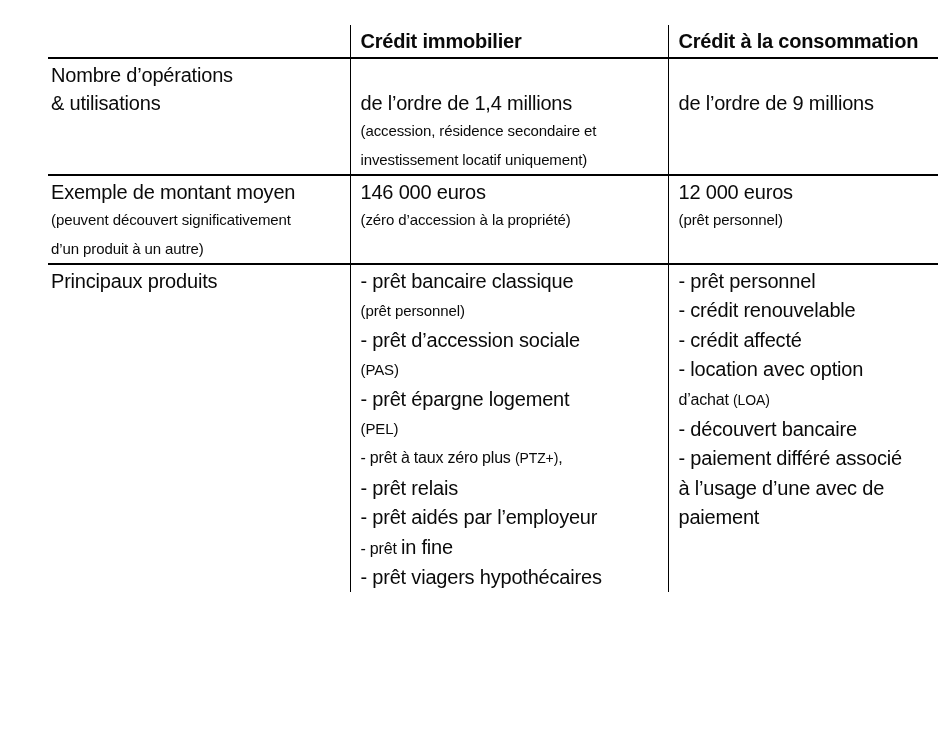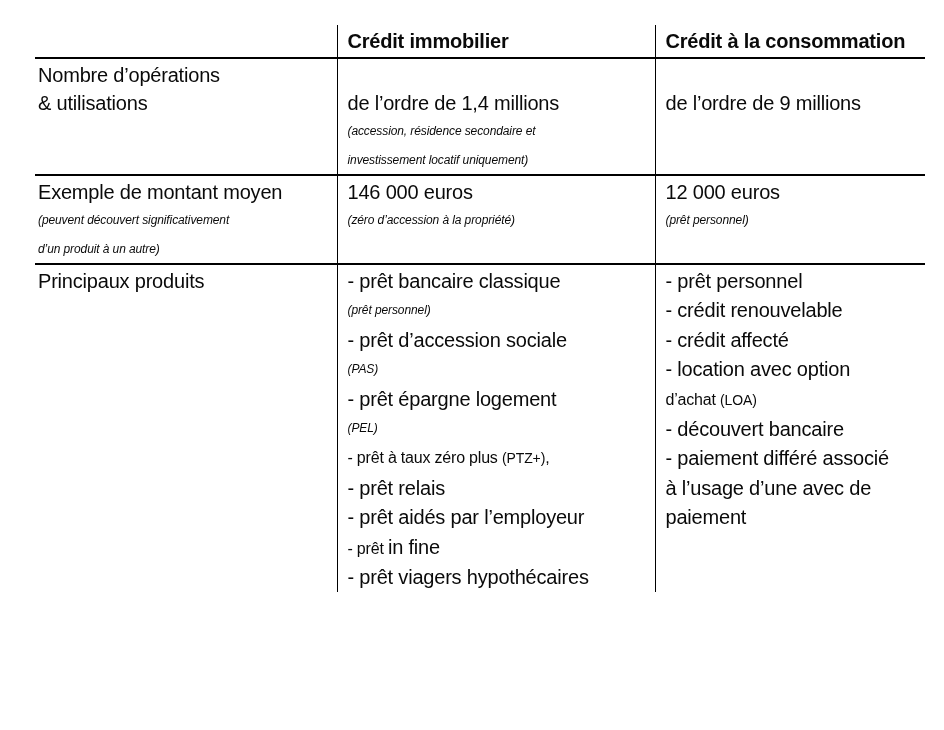--- a/index.html
+++ b/index.html
@@ -6,21 +6,21 @@
   html, body { margin: 0; padding: 0; }
   body {
     width: 944px; height: 730px;
     background: #ffffff;
     color: #0a0a0a;
     font-family: "Liberation Sans", "DejaVu Sans", sans-serif;
   }
   .page { position: relative; width: 944px; height: 730px; overflow: hidden; }
 
   table.cmp {
-    position: absolute; left: 35px; top: 25px;
+    position: absolute; left: 48px; top: 25px;
     width: 890px;
     border-collapse: collapse;
     table-layout: fixed;
   }
   col.c0 { width: 302px; }
   col.c1 { width: 318px; }
   col.c2 { width: 270px; }
 
   td {
     vertical-align: top;
@@ -41,21 +41,21 @@
   .hcell {
     font-weight: bold;
     font-size: 20px;
     line-height: 29px;
     letter-spacing: -0.2px;
     white-space: nowrap;
   }
 
   .ln { white-space: nowrap; }
   .ln.m  { font-size: 20px; line-height: 28px; letter-spacing: -0.2px; }
-  .ln.s  { font-size: 12px; line-height: 28.5px; letter-spacing: -0.1px; font-style: italic; }
+  .ln.s  { font-size: 15px; line-height: 28.5px; letter-spacing: -0.1px; }
 
   .main  { font-size: 16px; letter-spacing: -0.2px; }
   .small { font-size: 14px; letter-spacing: -0.1px; }
   .ital  { font-size: 20px; letter-spacing: -0.2px; }
 
   
   td.pad { padding-top: 30px; }
 
   
   tr.r-produits .ln { line-height: 29.4px; }

